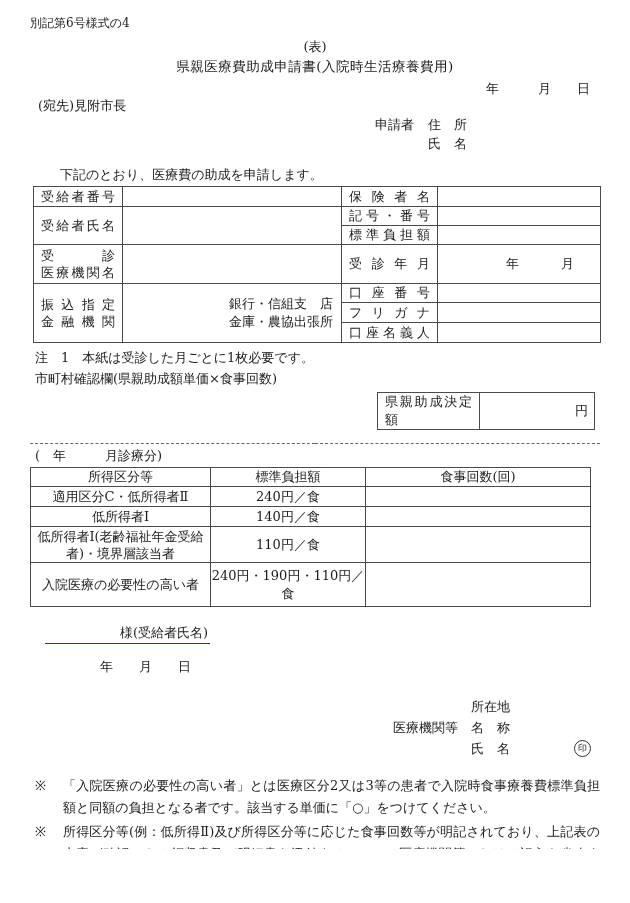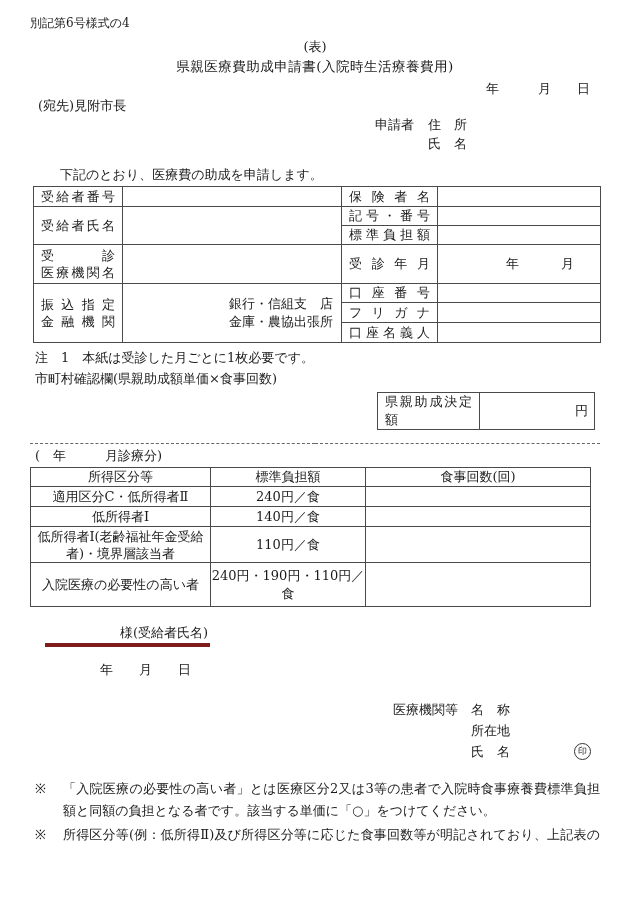--- a/index.html
+++ b/index.html
@@ -44,21 +44,21 @@
   .dash{flex:1;border-top:1px dashed #666;height:0;}
   .sep-text{padding:0 4px;}
 
   .month-line{margin-top:3px;margin-left:5px;line-height:18px;}
 
   .t2{margin-top:2px;width:560px;}
   .t2 td{text-align:center;}
   .t2 .cat{padding:0 6px;line-height:17px;}
 
   .sama-line{margin-top:17px;margin-left:15px;line-height:18px;}
-  .sama-underline{display:inline-block;border-bottom:4px solid #7f1d1d;padding-left:75px;padding-right:2px;padding-bottom:1px;}
+  .sama-underline{display:inline-block;border-bottom:1px solid #7f1d1d;padding-left:75px;padding-right:2px;padding-bottom:1px;}
 
   .statement{margin-top:17px;margin-left:30px;line-height:17px;}
   .receipt-date{margin-top:14px;margin-left:70px;line-height:17px;}
 
   .sig-block{margin-top:21px;margin-left:363px;width:212px;line-height:21px;}
   .sig-row{position:relative;}
   .sig-label{display:inline-block;width:78px;}
   .seal{
     position:absolute;right:14px;top:2px;
     width:15px;height:15px;border:1px solid #333;border-radius:50%;
@@ -221,24 +221,24 @@
 
   <div class="sama-line">
     <span class="sama-underline"><span>様(受給者氏名)</span></span>
   </div>
 
 
   <div class="receipt-date">年　　月　　日</div>
 
   <div class="sig-block">
     <div class="sig-row">
+      <span class="sig-label"></span><span>所在地</span>
+    </div>
+    <div class="sig-row">
       <span class="sig-label">医療機関等</span><span>名　称</span>
-    </div>
-    <div class="sig-row">
-      <span class="sig-label"></span><span>所在地</span>
     </div>
     <div class="sig-row">
       <span class="sig-label"></span><span>氏　名</span>
       <span class="seal">
           <span>印</span>
         </span>
     </div>
   </div>
 
   <div class="footnotes">

